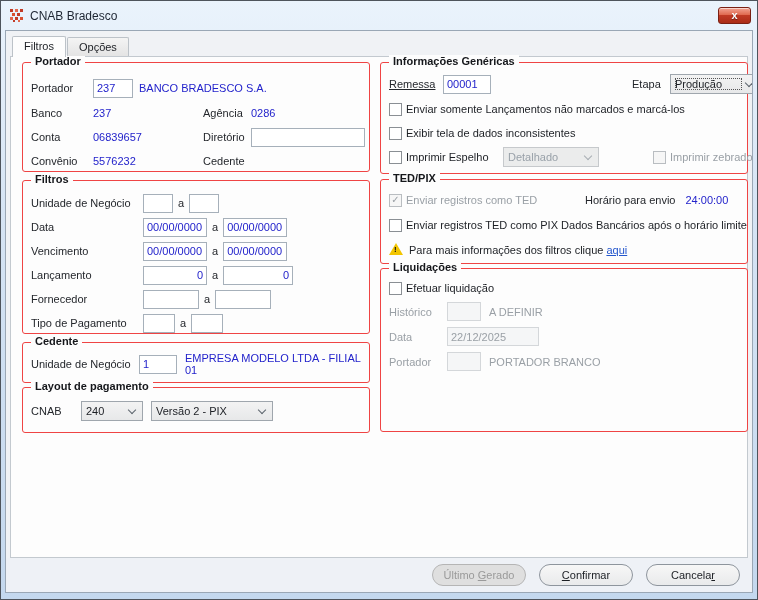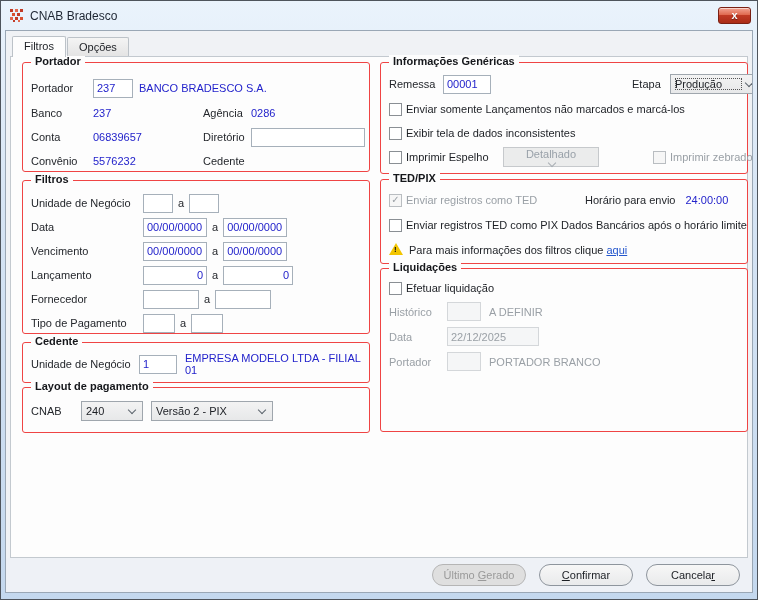--- a/index.html
+++ b/index.html
@@ -89,21 +89,21 @@
   }
   .combo-text { flex:1; white-space:nowrap; overflow:hidden; }
   .combo.focused .combo-text { outline:1px dotted #555; outline-offset:-1px; }
   .combo.dis { background:#ebecec; border-color:#c6c9cc; color:#99a1a9; }
   .chev {
     width:6px; height:6px; flex:none; margin:-3px 3px 0 4px;
     border-right:1.5px solid #5c656d; border-bottom:1.5px solid #5c656d;
     transform:rotate(45deg);
   }
   .combo.dis .chev { border-color:#a7adb3; }
-  .cw62{width:62px;} .cw86{width:90px;} .cw96{width:96px;flex-direction:column;} .cw122{width:122px;}
+  .cw62{width:62px;} .cw86{width:90px;} .cw96{width:96px;} .cw122{width:122px;}
   
   .cb {
     width:13px; height:13px; flex:none; border:1px solid #8a8f94; background:#fff;
     display:inline-flex; align-items:center; justify-content:center;
   }
   .cb.dis { border-color:#b9bdc1; background:#f6f6f6; }
   .chk { font-size:10px; line-height:10px; color:#9aa0a6; }
   .cblbl { margin-left:4px; white-space:nowrap; }
   
   .warn { width:0; height:0; border-left:7px solid transparent; border-right:7px solid transparent;
@@ -253,21 +253,21 @@
           <div class="combo cw122" style="margin-left:8px;">
             <span class="combo-text">Versão 2 - PIX</span>
             <span class="chev"></span>
           </div>
         </div>
       </div>
 
       <div class="group pt8" style="left:369px; top:5px; width:368px; height:112px;">
         <span class="gtitle">Informações Genéricas</span>
         <div class="row h26">
-          <span class="lbl" style="width:54px;">Remessa</span>
+          <span class="lbl" style="width:54px;text-decoration:underline;">Remessa</span>
           <input class="inp iw48" value="00001" style="">
           <span class="c2" style="left:251px;">
             <span class="lbl" style="width:38px;">Etapa</span>
             <div class="combo cw86 focused">
               <span class="combo-text">Produção</span>
               <span class="chev"></span>
             </div>
           </span>
         </div>
         <div class="row">

